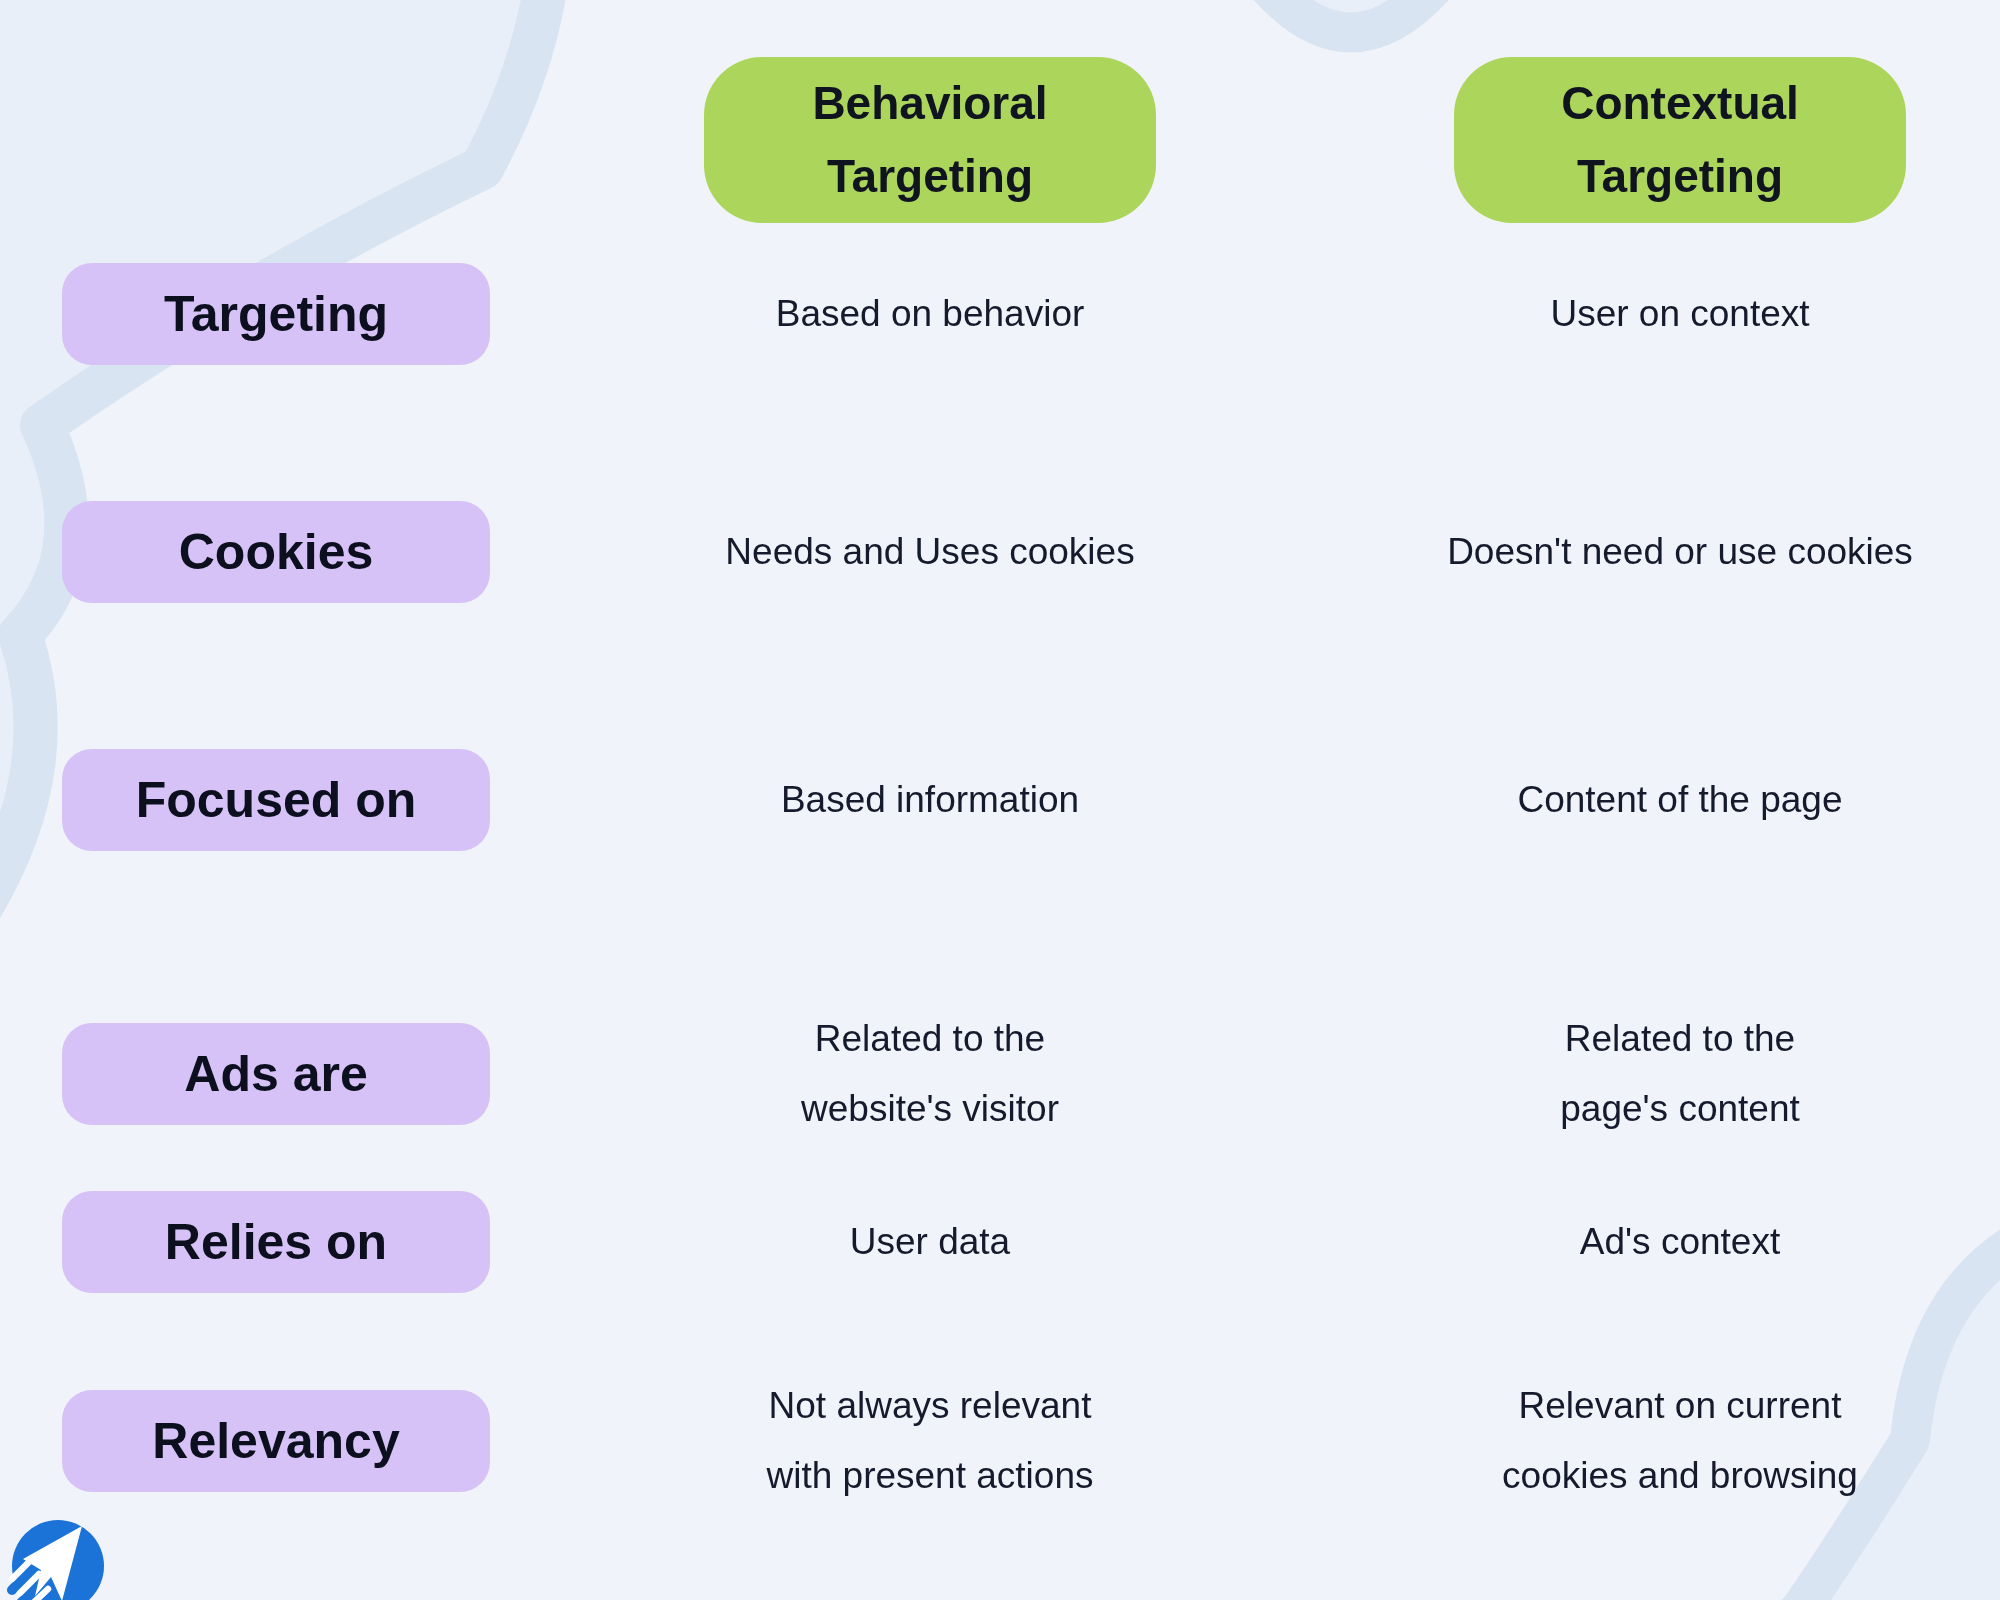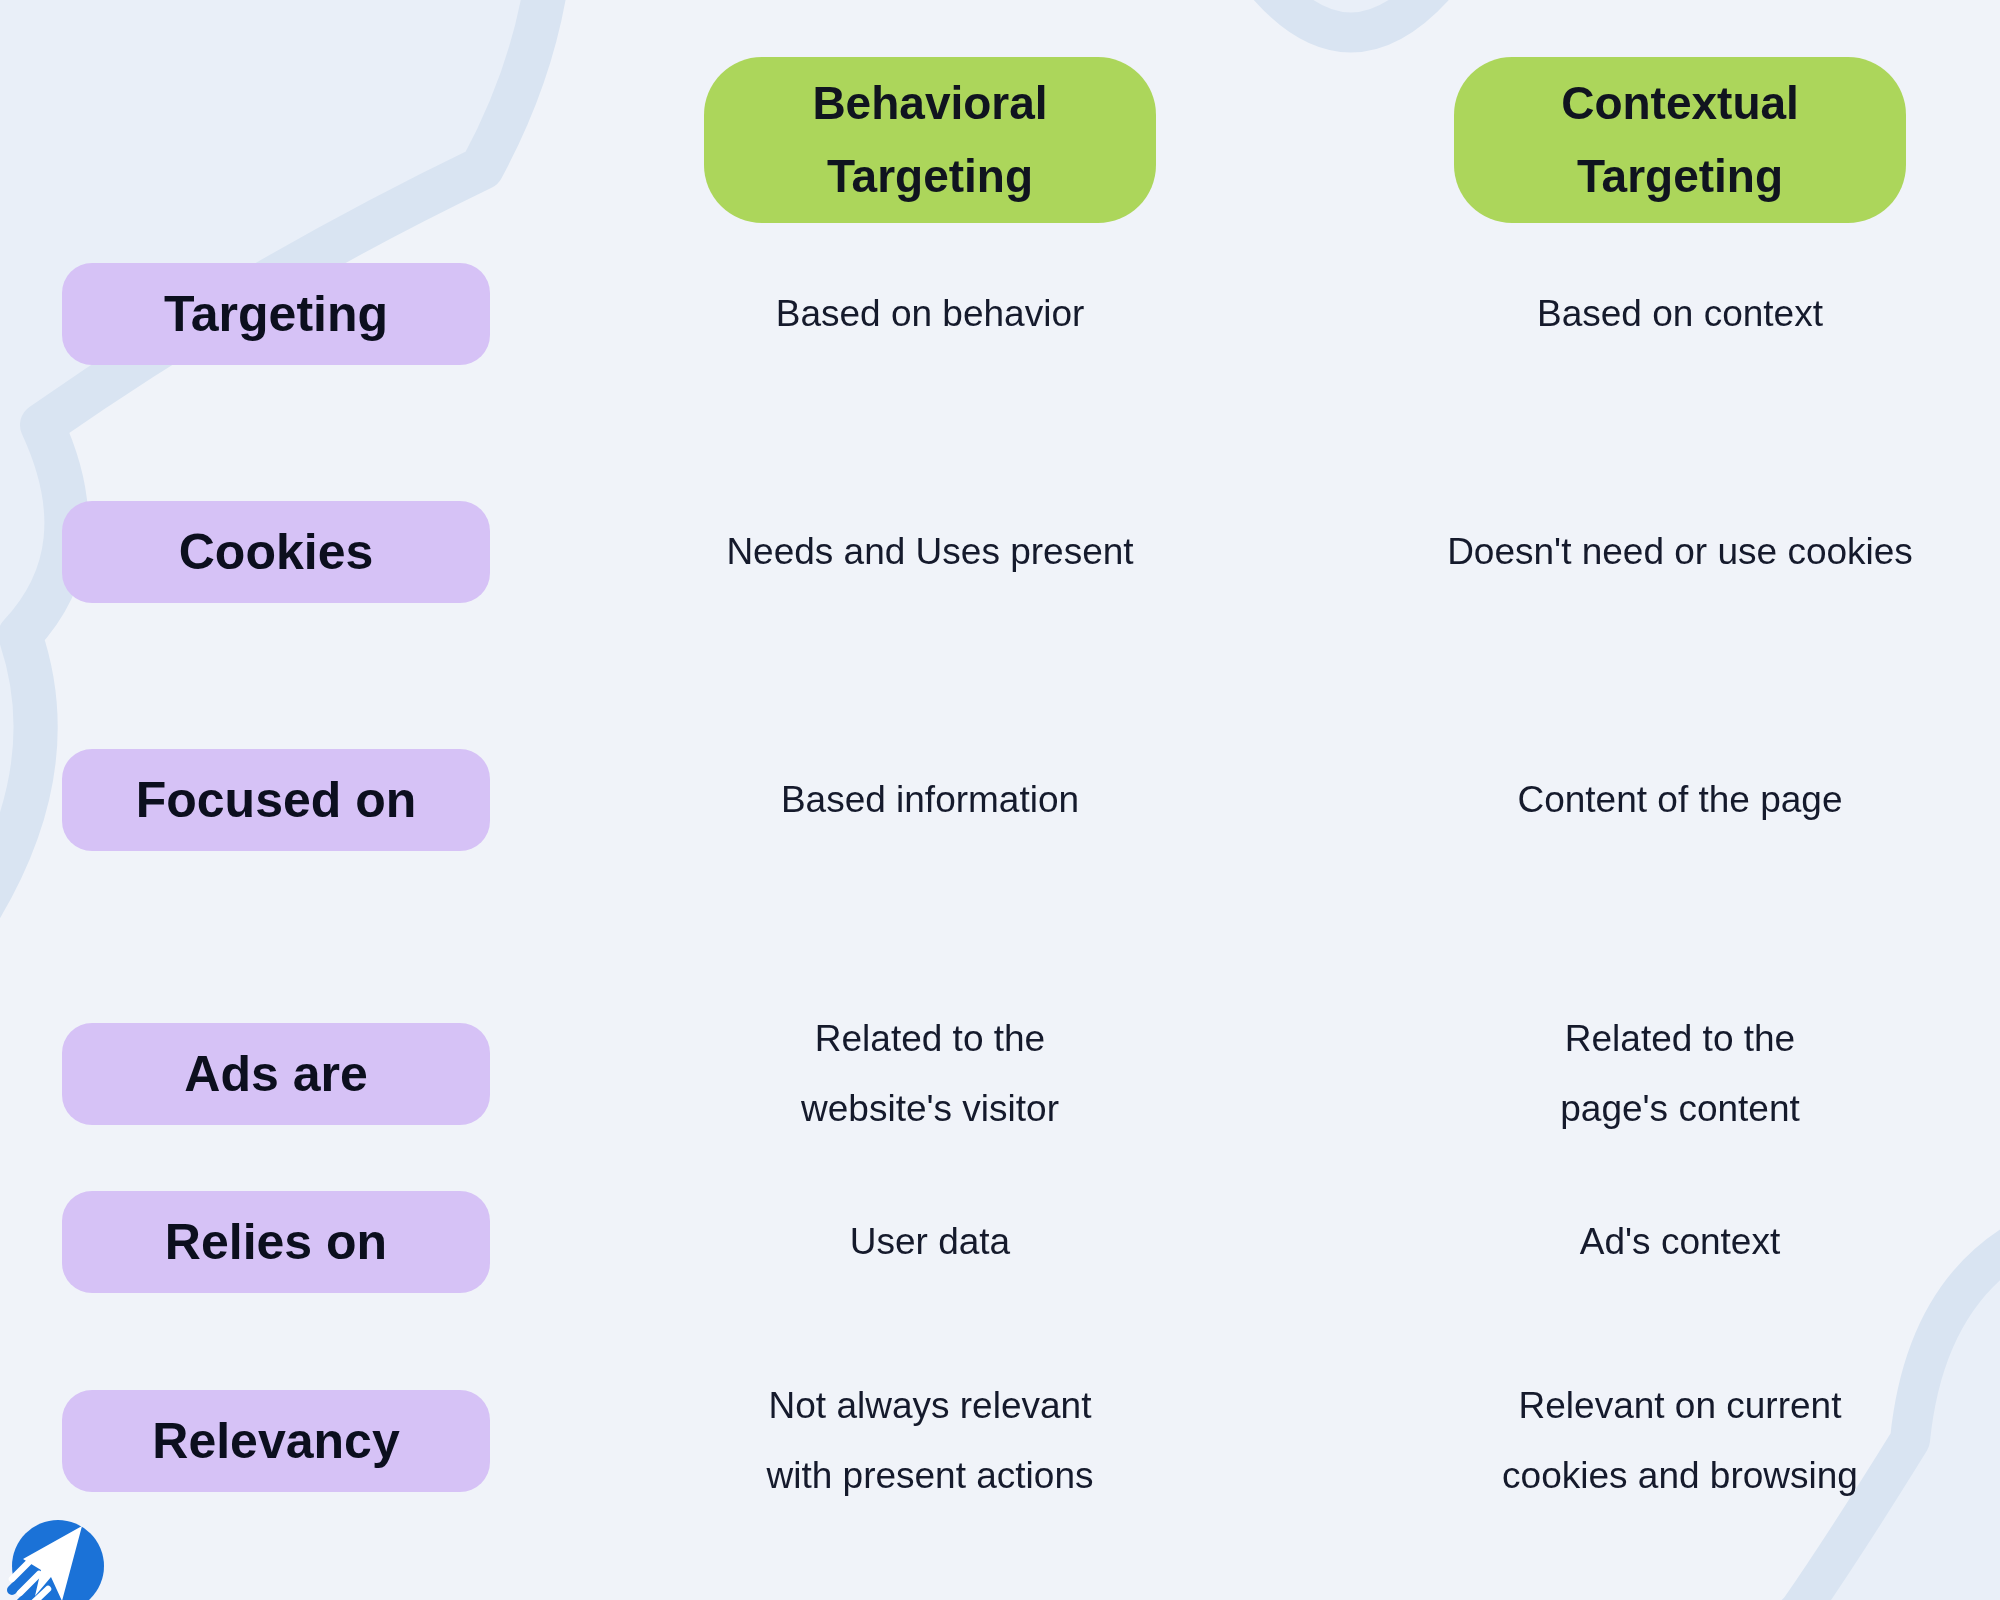--- a/index.html
+++ b/index.html
@@ -56,30 +56,30 @@
   </div>
 
   <div class="hrow r1">
     <div>
         <div class="purple-pill">Targeting</div>
       </div>
     <div class="colcell">
         <div class="cell">Based on behavior</div>
       </div>
     <div class="colcell">
-        <div class="cell">Based on context</div>
+        <div class="cell">User on context</div>
       </div>
   </div>
 
   <div class="hrow r2">
     <div>
         <div class="purple-pill">Cookies</div>
       </div>
     <div class="colcell">
-        <div class="cell">Needs and Uses present</div>
+        <div class="cell">Needs and Uses cookies</div>
       </div>
     <div class="colcell">
         <div class="cell">Doesn't need or use cookies</div>
       </div>
   </div>
 
   <div class="hrow r3">
     <div>
         <div class="purple-pill">Focused on</div>
       </div>

